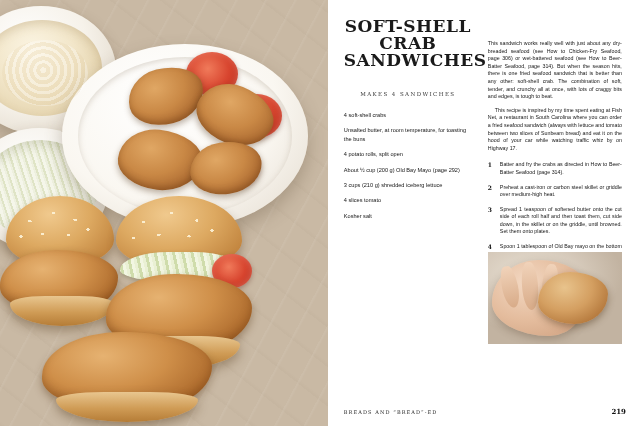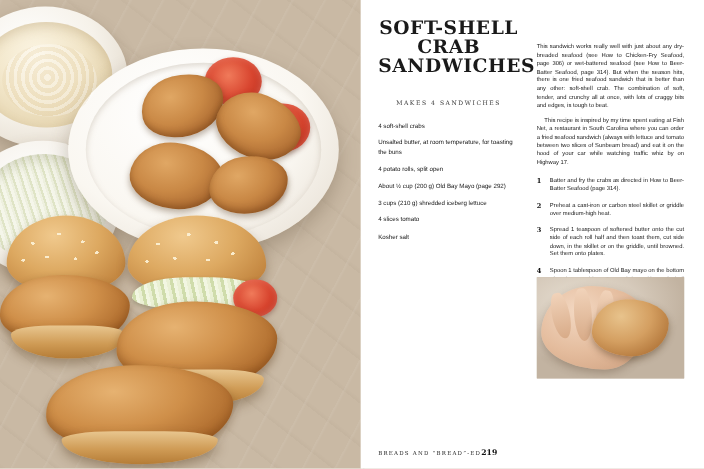--- a/index.html
+++ b/index.html
@@ -297,20 +297,21 @@
     box-shadow: 0 3px 7px rgba(70,45,18,.4);
   }
 
   
   .footer {
     position: absolute;
     left: 16px;
     right: 14px;
     bottom: 10px;
     display: flex;
+    justify-content: space-between;
     align-items: baseline;
   }
   .footer-label {
     font-family: "DejaVu Serif", serif;
     font-size: 5px;
     letter-spacing: 1.1px;
     color: #2a2a2a;
     text-transform: uppercase;
   }
   .folio {

